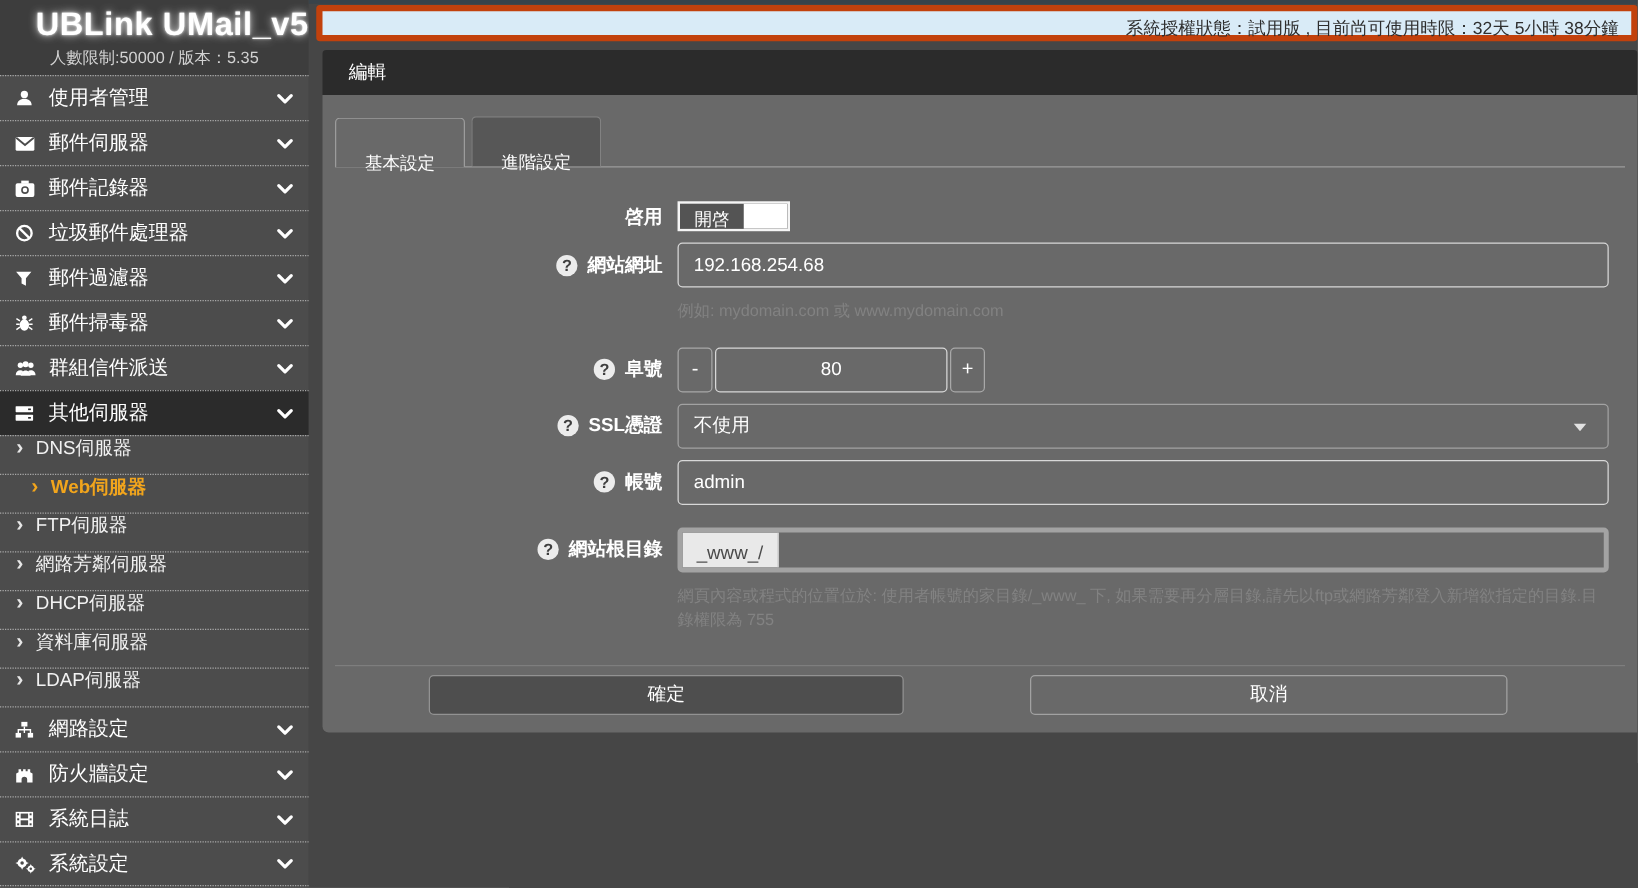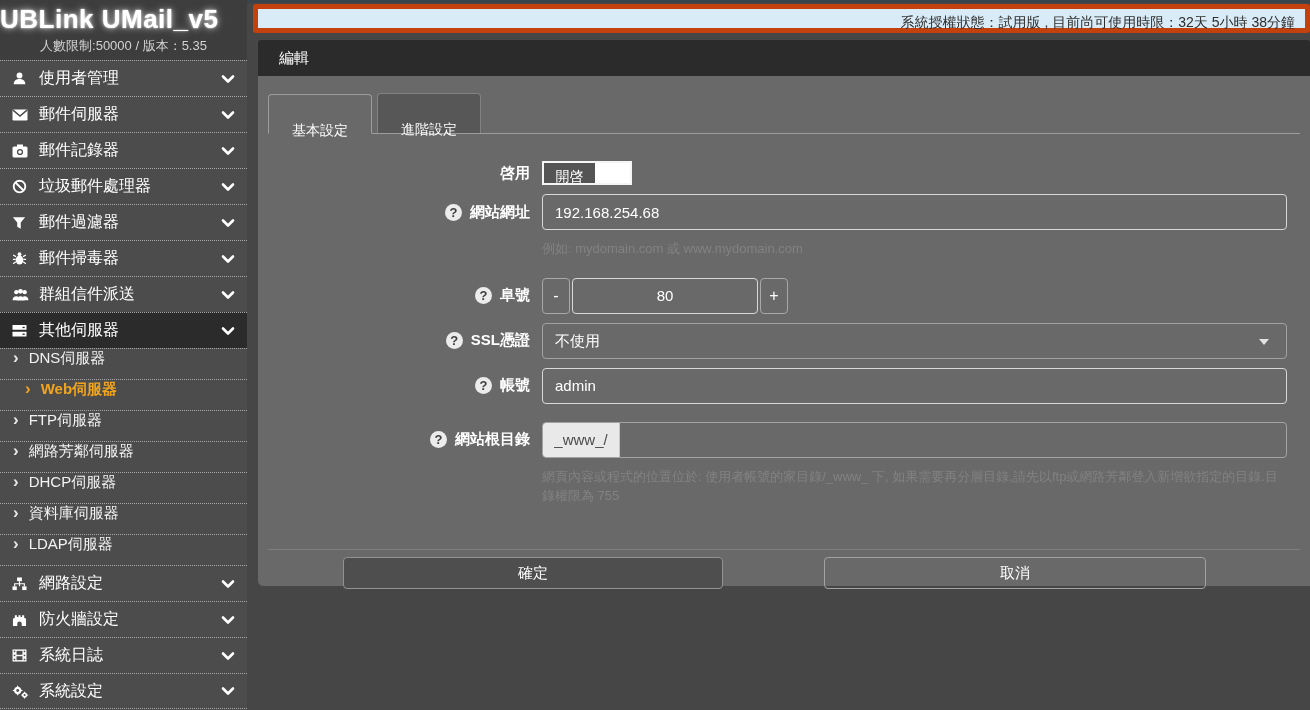--- a/index.html
+++ b/index.html
@@ -4,21 +4,21 @@
 <style>
   * { margin:0; padding:0; box-sizing:border-box; }
   html,body { width:1310px; height:710px; overflow:hidden; }
   body {
     font-family:"Liberation Sans","DejaVu Sans",sans-serif;
     background:#464646; position:relative;
   }
   
   .sidebar { position:absolute; left:0; top:0; bottom:0; width:247px; background:#4c4c4c; }
   .brand { background:#3d3d3d; padding-top:2px; }
-  .brand-title { font-size:26px; font-weight:bold; color:#fff; text-align:left; line-height:34px;
+  .brand-title { font-size:26px; font-weight:bold; color:#fff; text-align:right; line-height:34px;
     text-shadow:0 0 7px rgba(255,255,255,.85), 0 0 2px rgba(255,255,255,.9); letter-spacing:.5px; }
   .brand-sub { font-size:13px; color:#d2d2d2; text-align:center; padding:1px 0 5px; }
   .menu-item { height:36px; display:flex; align-items:center; padding:0 12px;
     border-top:1px dotted #a8a8a8; color:#fff; font-size:16px; cursor:pointer; }
   .menu-item:last-of-type { border-bottom:1px dotted #a8a8a8; }
   .mi-icon { width:27px; display:flex; align-items:center; flex-shrink:0; }
   .mi-icon svg { display:block; }
   .chev { margin-left:auto; display:flex; }
   .menu-item.expanded { background:#2b2b2b; }
   .submenu-item { height:31px; display:flex; padding:0 10px 0 13px;
@@ -50,30 +50,30 @@
   .fctrl { flex:1; margin-left:12px; }
   .qicon { width:17px; height:17px; border-radius:50%; background:#ececec; color:#3e3e3e;
     font-size:13px; font-weight:bold; line-height:17px; text-align:center; flex-shrink:0; }
   .toggle { width:90px; height:24px; border:2px solid #f5f5f5; border-radius:0; display:flex;
     overflow:hidden; background:#545454; cursor:pointer;font-family:Liberation Mono, monospace; }
   .toggle-on { width:51px; color:#fff; font-size:14px; line-height:28px; text-align:center; background:#545454; }
   .toggle-knob { flex:1; background:#fff; }
   .tinput { width:100%; height:36px; border:1px solid #d8d8d8; border-radius:4px; background:transparent;
     color:#fff; font-size:15px; padding:0 12px; font-family:inherit; outline:none; }
   .hint { color:#828282; font-size:13px; line-height:1.5; margin:6px 13px 19px 274px; }
-  .hint.tall { margin-bottom:43px; }
+  .hint.tall { margin-bottom:26px; }
   .stepper { display:flex; width:246px; }
   .step-btn { width:28px; height:36px; border:1px solid #a8a8a8; border-radius:4px; background:transparent;
     color:#fff; font-size:16px; text-align:center; line-height:32px; cursor:pointer; font-family:inherit; }
   .step-input { width:186px; margin:0 2px; text-align:center; }
   .selectbox { position:relative; height:36px; border:1px solid #a2a2a2; border-radius:4px;
     color:#fff; font-size:15px; line-height:34px; padding:0 12px; cursor:pointer; }
   .caret { position:absolute; right:17px; top:15px; width:0; height:0;
     border-left:5px solid transparent; border-right:5px solid transparent; border-top:6px solid #e2e2e2; }
-  .igroup { display:flex; height:36px; border:1px solid #a3a3a3; border-radius:4px; overflow:hidden; }
+  .igroup { display:flex; height:36px; border:4px solid #a3a3a3; border-radius:4px; overflow:hidden; }
   .iaddon { width:77px; background:#e9e9e9; color:#4a4a4a; font-size:15px; line-height:34px;
     text-align:center; border-right:1px solid #c6c6c6; }
   .ivalue { flex:1; height:100%; border:0; background:transparent; color:#fff; font-size:15px;
     padding:0 10px; font-family:inherit; outline:none; }
   .sep { border-top:1px solid #7e7e7e; }
   .btn-row { display:flex; margin:7px 13px 0 0; }
   .btn { height:32px; border-radius:4px; font-size:15px; color:#fff; text-align:center;
     line-height:30px; cursor:pointer; font-family:inherit; }
   .btn-ok { width:380px; margin-left:75px; background:#4e4e4e; border:1px solid #929292; }
   .btn-cancel { width:382px; margin-left:101px; background:transparent; border:1px solid #a2a2a2; }

